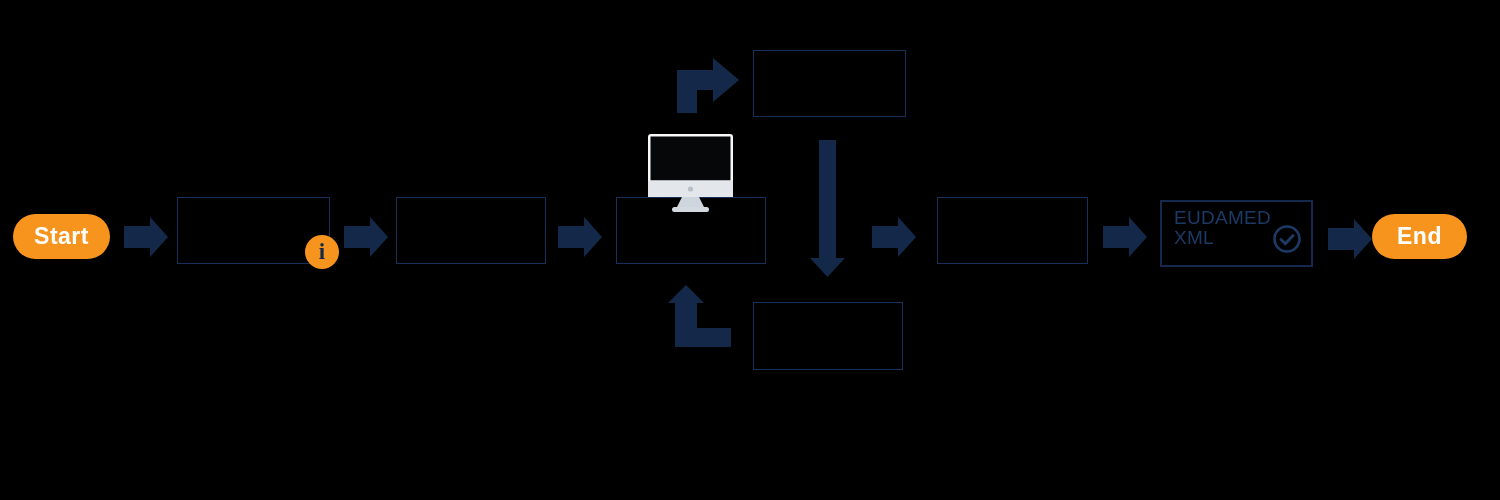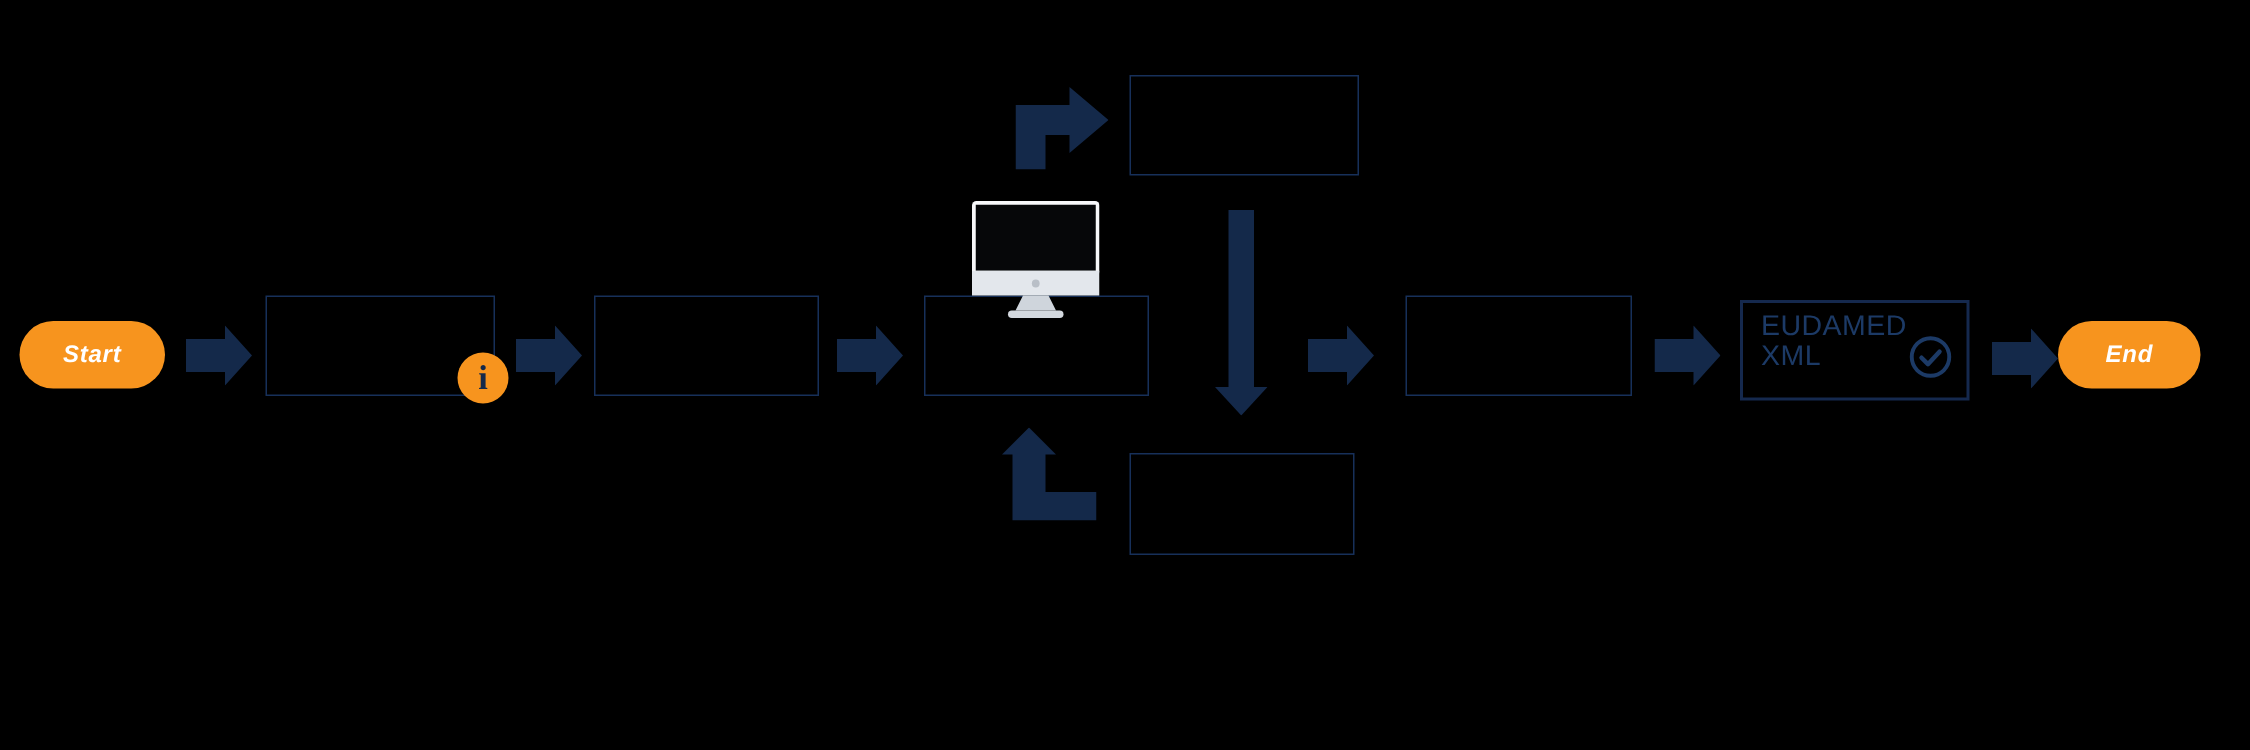--- a/index.html
+++ b/index.html
@@ -3,21 +3,21 @@
 <meta charset="utf-8">
 <style>
   html,body{margin:0;padding:0;background:#000;}
   .stage{
     position:relative;width:1500px;height:500px;background:#000;overflow:hidden;
     font-family:"Liberation Sans", sans-serif;
   }
   .pill{
     position:absolute;height:45px;border-radius:23px;background:#F7941E;
     display:flex;align-items:center;justify-content:center;
-    color:#FFFFFF;font-weight:bold;font-size:16px;letter-spacing:0.5px;font-style:italic;
+    color:#FFFFFF;font-weight:bold;font-size:23px;letter-spacing:0.5px;
   }
   .pill-start{left:13px;top:214px;width:97px;}
   .pill-end{left:1372px;top:214px;width:95px;}
   .pbox{
     position:absolute;border:1.5px solid #17305A;background:transparent;box-sizing:border-box;
   }
   .box1{left:177px;top:197px;width:153px;height:67px;}
   .box2{left:396px;top:197px;width:150px;height:67px;}
   .box3{left:616px;top:197px;width:150px;height:67px;}
   .boxtop{left:753px;top:50px;width:153px;height:67px;}

